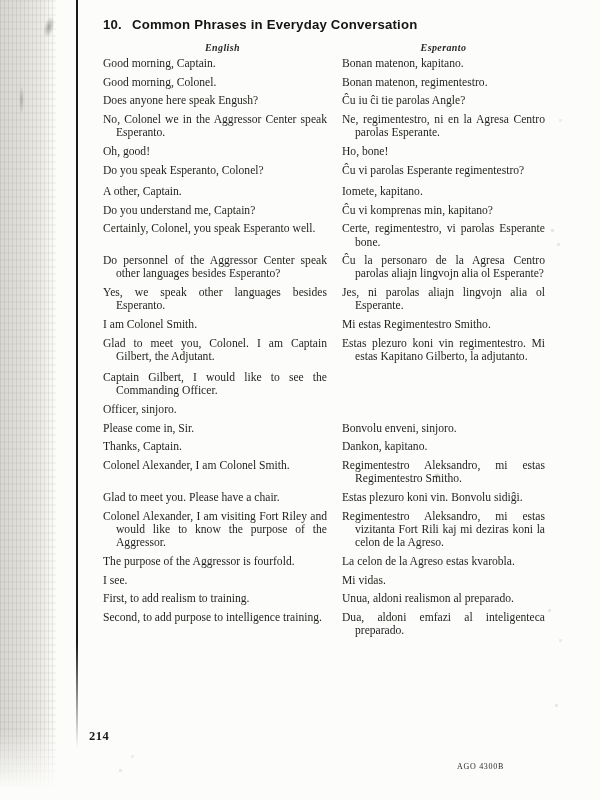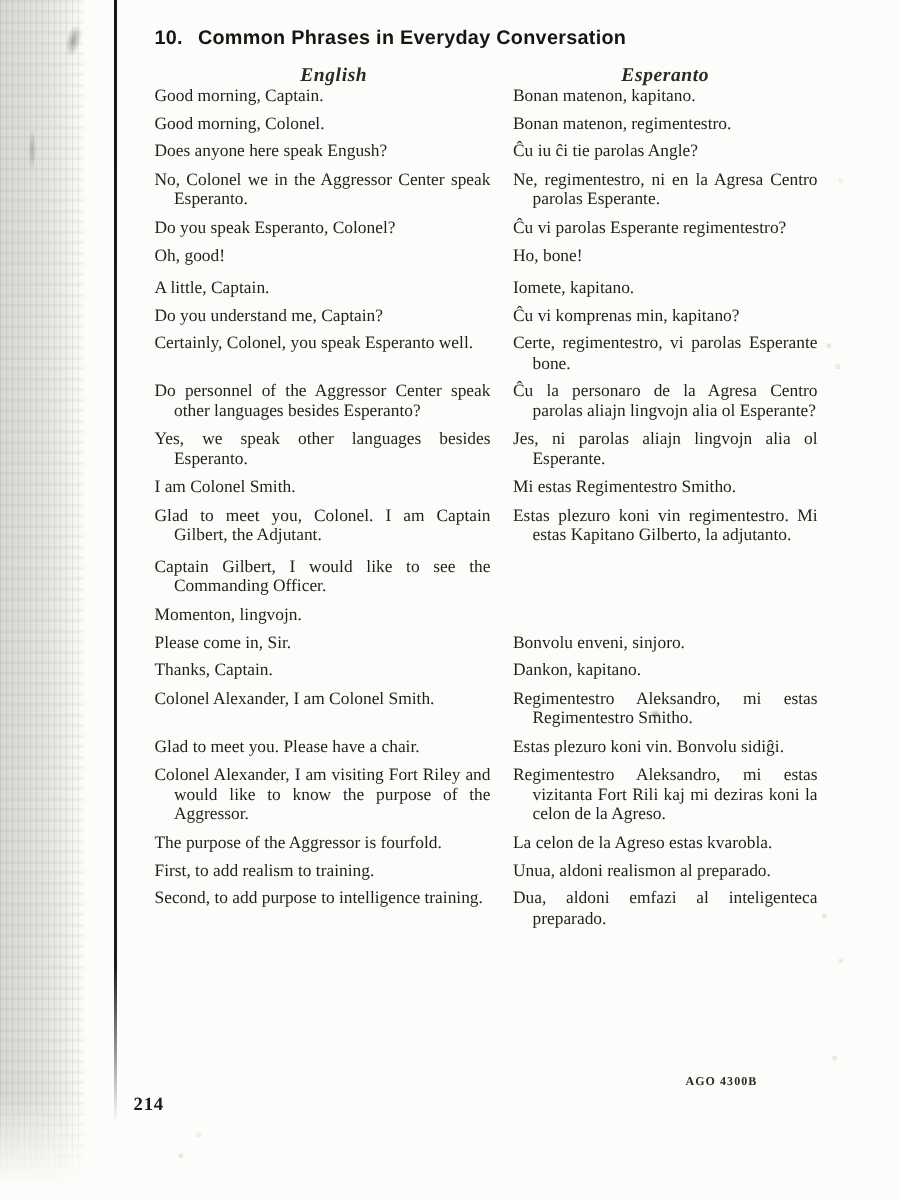--- a/index.html
+++ b/index.html
@@ -54,41 +54,41 @@
   .heading{
     margin:0;display:flex;align-items:baseline;
     font-family:"Liberation Sans", sans-serif;
     font-weight:bold;font-size:13.2px;letter-spacing:.2px;color:#161513;
   }
   .heading .num{margin-right:10px;}
 
   .colheads{position:relative;height:12px;margin-top:10px;}
   .colhead{
     position:absolute;top:0;font-style:italic;font-weight:bold;
-    font-size:13px;letter-spacing:.4px;color:#2a2925;text-align:center;
+    font-size:10px;letter-spacing:.4px;color:#2a2925;text-align:center;
   }
   .colhead.left{left:0;width:239px;}
   .colhead.right{left:239px;width:203px;}
 
   .rows{margin-top:3px;}
   .row{display:grid;grid-template-columns:239px 203px;margin-bottom:5.5px;font-family:Liberation Serif, serif;}
   .row.gap-before{margin-top:8px;}
   .row p{
     margin:0;font-size:11.6px;line-height:13.2px;text-align:justify;
     padding-left:13px;text-indent:-13px;color:#201f1c;
   }
   .row p.en{padding-right:15px;}
 
   .footer-pagenum{
     position:absolute;left:89px;top:729px;
     font-weight:bold;font-size:12.5px;letter-spacing:.5px;color:#1a1918;
   }
   .footer-docref{
-    position:absolute;left:457px;top:716px;
-    font-weight:bold;font-size:8px;letter-spacing:.7px;color:#2a2926;
+    position:absolute;left:457px;top:762px;
+    font-weight:normal;font-size:8px;letter-spacing:.7px;color:#2a2926;
   }
 </style>
 </head>
 <body>
 
 <div class="page">
   <div class="scan-strip"></div>
   <div class="gutter-line"></div>
   <div class="smudge-a"></div>
   <div class="smudge-b"></div>
@@ -117,29 +117,29 @@
       </div>
       <div class="row">
         <p class="en">Does anyone here speak Engush?</p>
         <p class="eo">Ĉu iu ĉi tie parolas Angle?</p>
       </div>
       <div class="row">
         <p class="en">No, Colonel we in the Aggressor Center speak Esperanto.</p>
         <p class="eo">Ne, regimentestro, ni en la Agresa Centro parolas Esperante.</p>
       </div>
       <div class="row">
+        <p class="en">Oh, good!</p>
+        <p class="eo">Ho, bone!</p>
+      </div>
+      <div class="row">
         <p class="en">Do you speak Esperanto, Colonel?</p>
         <p class="eo">Ĉu vi parolas Esperante regimentestro?</p>
       </div>
-      <div class="row">
-        <p class="en">Oh, good!</p>
-        <p class="eo">Ho, bone!</p>
-      </div>
       <div class="row gap-before">
-        <p class="en">A little, Captain.</p>
+        <p class="en">A other, Captain.</p>
         <p class="eo">Iomete, kapitano.</p>
       </div>
       <div class="row">
         <p class="en">Do you understand me, Captain?</p>
         <p class="eo">Ĉu vi komprenas min, kapitano?</p>
       </div>
       <div class="row">
         <p class="en">Certainly, Colonel, you speak Esperanto well.</p>
         <p class="eo">Certe, regimentestro, vi parolas Esperante bone.</p>
       </div>
@@ -156,21 +156,21 @@
         <p class="eo">Mi estas Regimentestro Smitho.</p>
       </div>
       <div class="row">
         <p class="en">Glad to meet you, Colonel. I am Captain Gilbert, the Adjutant.</p>
         <p class="eo">Estas plezuro koni vin regimentestro. Mi estas Kapitano Gilberto, la adjutanto.</p>
       </div>
       <div class="row gap-before">
         <p class="en">Captain Gilbert, I would like to see the Commanding Officer.</p>
       </div>
       <div class="row">
-        <p class="eo">Momenton, lingvojn.</p>
+        <p class="eo">Officer, sinjoro.</p>
       </div>
       <div class="row">
         <p class="en">Please come in, Sir.</p>
         <p class="eo">Bonvolu enveni, sinjoro.</p>
       </div>
       <div class="row">
         <p class="en">Thanks, Captain.</p>
         <p class="eo">Dankon, kapitano.</p>
       </div>
       <div class="row">
@@ -181,20 +181,24 @@
         <p class="en">Glad to meet you. Please have a chair.</p>
         <p class="eo">Estas plezuro koni vin. Bonvolu sidiĝi.</p>
       </div>
       <div class="row">
         <p class="en">Colonel Alexander, I am visiting Fort Riley and would like to know the purpose of the Aggressor.</p>
         <p class="eo">Regimentestro Aleksandro, mi estas vizitanta Fort Rili kaj mi deziras koni la celon de la Agreso.</p>
       </div>
       <div class="row">
         <p class="en">The purpose of the Aggressor is fourfold.</p>
         <p class="eo">La celon de la Agreso estas kvarobla.</p>
+      </div>
+      <div class="row">
+        <p class="en">I see.</p>
+        <p class="eo">Mi vidas.</p>
       </div>
       <div class="row">
         <p class="en">First, to add realism to training.</p>
         <p class="eo">Unua, aldoni realismon al preparado.</p>
       </div>
       <div class="row">
         <p class="en">Second, to add purpose to intelligence training.</p>
         <p class="eo">Dua, aldoni emfazi al inteligenteca preparado.</p>
       </div>
     </div>

